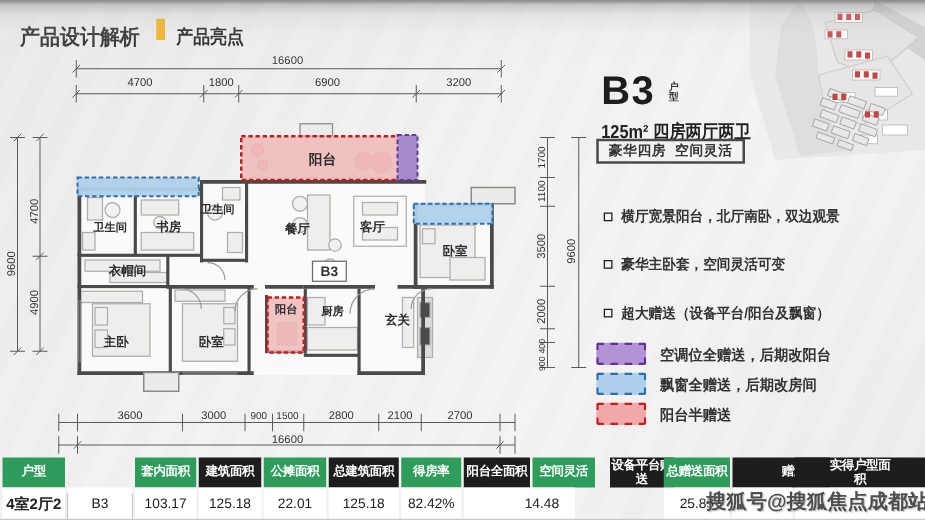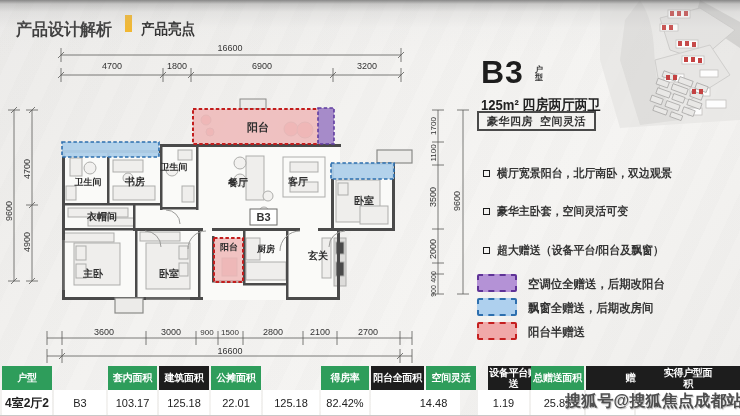--- a/index.html
+++ b/index.html
@@ -365,37 +365,37 @@
   <div class="t ltxt" style="left:528px;top:300px;">飘窗全赠送，后期改房间</div>
   <div class="chip" style="left:477px;top:322px;background:#f0a8a8;border:2px dashed #c41f1f;"></div>
   <div class="t ltxt" style="left:528px;top:324px;">阳台半赠送</div>
 
   <div id="tblwrap">
     <div class="hc g" style="left:2px;width:50px;">户型</div>
     <div class="hc k" style="left:54px;width:52px;margin-top:29px;">套型</div>
     <div class="hc g" style="left:108px;width:49px;">套内面积</div>
     <div class="hc k" style="left:159px;width:50px;">建筑面积</div>
     <div class="hc g" style="left:211px;width:50px;">公摊面积</div>
+    <div class="hc k" style="left:263px;width:56px;">总建筑面积</div>
     <div class="hc g" style="left:321px;width:48px;">得房率</div>
     <div class="hc k" style="left:371px;width:53px;">阳台全面积</div>
     <div class="hc g" style="left:426px;width:50px;">空间灵活</div>
     <div class="hc k hc2" style="left:478px;width:51px;margin-left:10px;">设备平台赠<br>送</div>
     <div class="hc g" style="left:531px;width:53px;">总赠送面积</div>
     <div class="hc k" style="left:586px;width:48px;padding-left:30px;">赠送比</div>
     <div class="hc k hc2" style="left:636px;width:104px;">实得户型面<br>积</div>
 
     <div class="dc" style="left:2px;width:50px;font-weight:bold;font-size:12px;">4室2厅2卫</div>
     <div class="dc" style="left:54px;width:52px;">B3</div>
     <div class="dc" style="left:108px;width:49px;">103.17</div>
     <div class="dc" style="left:159px;width:50px;">125.18</div>
     <div class="dc" style="left:211px;width:50px;">22.01</div>
     <div class="dc" style="left:263px;width:56px;">125.18</div>
     <div class="dc" style="left:321px;width:48px;">82.42%</div>
     <div class="dc" style="left:371px;width:53px;padding-left:36px;">14.48</div>
-    <div class="dc" style="left:478px;width:51px;">1.19</div>
     <div class="dc" style="left:531px;width:53px;">25.85</div>
     <div class="dc" style="left:586px;width:48px;"></div>
     <div class="dc" style="left:636px;width:104px;"></div>
     <div style="position:absolute;left:0;top:49px;width:740px;height:1px;background:#c9c9c9;"></div>
 </div>
 
   <div class="t" id="wm">搜狐号@搜狐焦点成都站</div>
 </div>
 
 </body></html>

